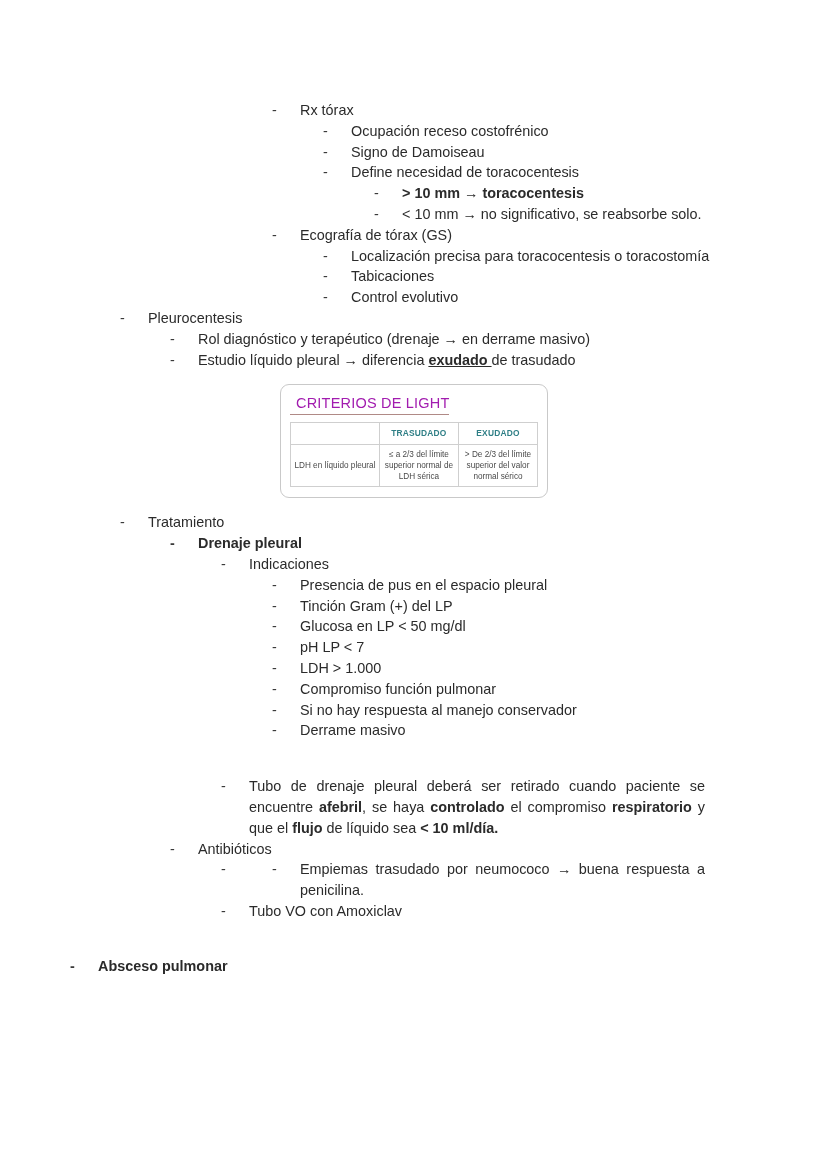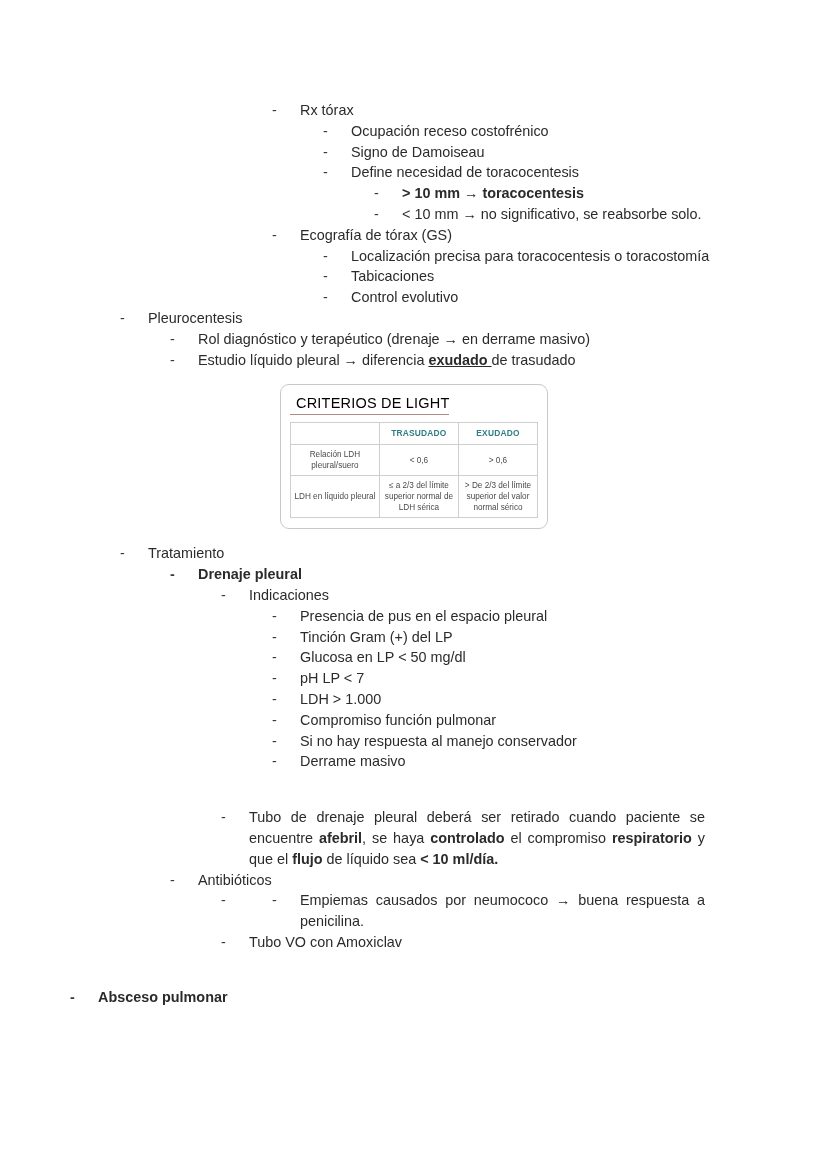--- a/index.html
+++ b/index.html
@@ -80,21 +80,21 @@
     border: 1px solid #c9c9c9;
     border-radius: 9px;
     background: #ffffff;
     padding: 8px 9px 10px 9px;
     box-shadow: 0 0 0 0 rgba(0,0,0,0);
   }
   .light-title {
     font-family: "Liberation Sans", sans-serif;
     font-size: 14.5px;
     letter-spacing: 0.2px;
-    color: #000000;
+    color: #a21caf;
     padding: 2px 0 3px 6px;
     display: inline-block;
     border-bottom: 1.6px solid #b08a86;
     margin-bottom: 7px;
   }
   table.light {
     width: 100%;
     border-collapse: collapse;
     table-layout: fixed;
     font-size: 8.2px;
@@ -208,25 +208,20 @@
           </colgroup>
         <thead>
           <tr>
             <th class="blank"></th>
             <th>TRASUDADO</th>
             <th>EXUDADO</th>
           </tr>
         </thead>
         <tbody>
           <tr>
-            <td class="rowhdr">Relación LDH pleural/suero</td>
-            <td>&lt; 0,6</td>
-            <td>&gt; 0,6</td>
-          </tr>
-          <tr>
             <td class="rowhdr">LDH en líquido pleural</td>
             <td>≤ a 2/3 del límite superior normal de LDH sérica</td>
             <td>&gt; De 2/3 del límite superior del valor normal sérico</td>
           </tr>
         </tbody>
       </table>
     </div>
   </div>
 
   <div class="row lv1">
@@ -286,21 +281,21 @@
     <span class="bullet">-</span>
     <span class="txt">Antibióticos</span>
   </div>
 
   <div class="row lv3 w-a">
     <span class="bullet">-</span>
   </div>
 
   <div class="row lv4 justify w-b">
     <span class="bullet">-</span>
-    <span class="txt">Empiemas causados por neumococo → buena respuesta a penicilina.</span>
+    <span class="txt">Empiemas trasudado por neumococo → buena respuesta a penicilina.</span>
   </div>
 
   <div class="row lv3">
     <span class="bullet">-</span>
     <span class="txt">Tubo VO con Amoxiclav</span>
   </div>
 
   <div class="gap-lg"></div>
   <div class="gap-md"></div>
 

